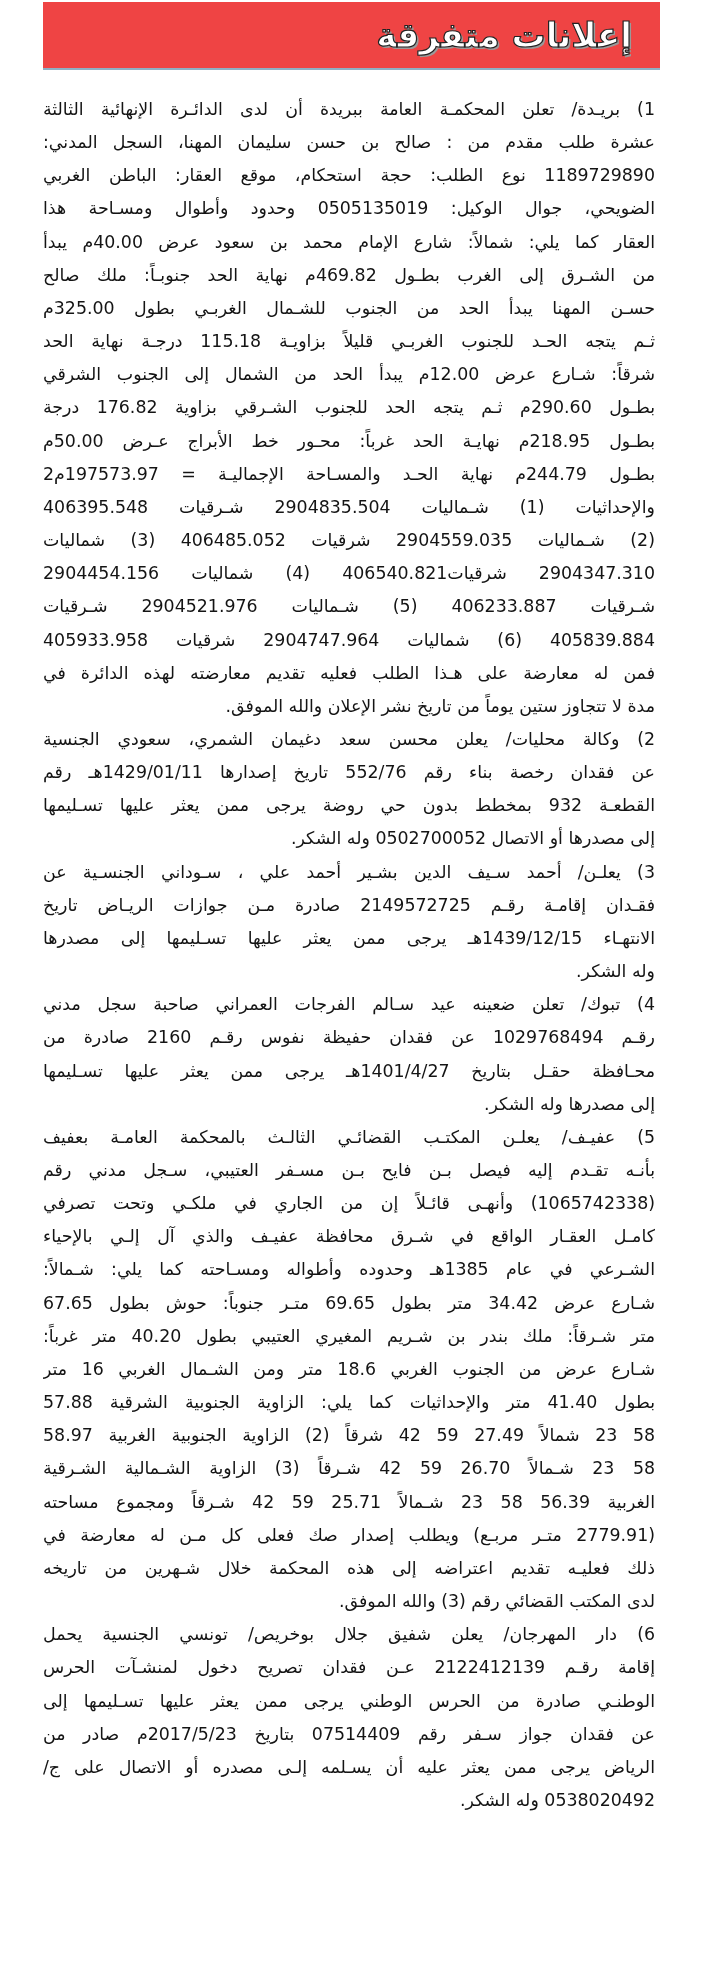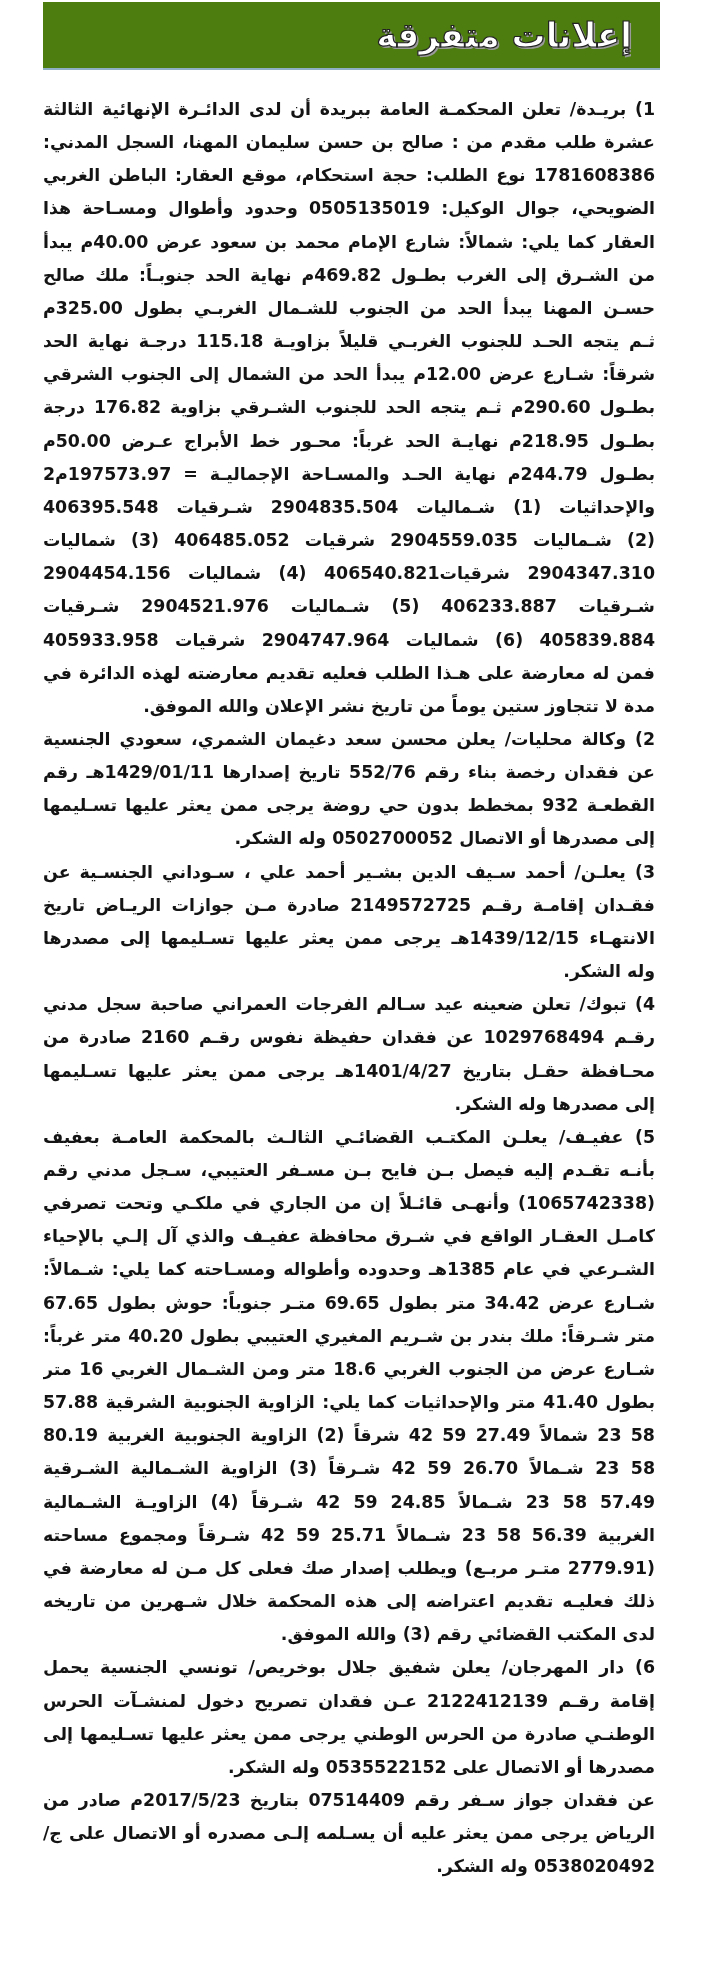--- a/index.html
+++ b/index.html
@@ -14,21 +14,21 @@
       overflow: hidden;
       font-family: "DejaVu Sans", sans-serif;
       color: #111111;
     }
     .header-bar {
       position: absolute;
       left: 43px;
       top: 2px;
       width: 617px;
       height: 68px;
-      background: #4d7c0f;
+      background: #ef4444;
       border-bottom: 2px solid #8fb0c4;
       box-sizing: border-box;
     }
     .header-title {
       position: absolute;
       right: 28px;
       top: 8px;
       font-family: "DejaVu Sans", sans-serif;
       font-weight: bold;
       font-size: 34px;
@@ -43,21 +43,21 @@
       position: absolute;
       left: 43px;
       top: 93px;
       width: 612px;
       direction: rtl;
       text-align: justify;
       text-align-last: right;
       font-family: "DejaVu Sans", sans-serif;
       font-size: 17.4px;
       line-height: 33.15px;
-      font-weight: 700;
+      font-weight: 400;
       color: #141414;
     }
     .ad {
       margin: 0;
       padding: 0;
     }
     .ad-line {
       display: block;
       white-space: nowrap;
       text-align: justify;
@@ -72,21 +72,21 @@
 <body>
 
 <div class="header-bar">
   <div class="header-title">إعلانات متفرقة</div>
 </div>
 
 <div class="content">
   <div class="ad">
       <span class="ad-line">1) بريـدة/ تعلن المحكمـة العامة ببريدة أن لدى الدائـرة الإنهائية الثالثة</span>
       <span class="ad-line">عشرة طلب مقدم من : صالح بن حسن سليمان المهنا، السجل المدني:</span>
-      <span class="ad-line">1781608386 نوع الطلب: حجة استحكام، موقع العقار: الباطن الغربي</span>
+      <span class="ad-line">1189729890 نوع الطلب: حجة استحكام، موقع العقار: الباطن الغربي</span>
       <span class="ad-line">الضويحي، جوال الوكيل: 0505135019 وحدود وأطوال ومسـاحة هذا</span>
       <span class="ad-line">العقار كما يلي: شمالاً: شارع الإمام محمد بن سعود عرض 40.00م يبدأ</span>
       <span class="ad-line">من الشـرق إلى الغرب بطـول 469.82م نهاية الحد جنوبـاً: ملك صالح</span>
       <span class="ad-line">حسـن المهنا يبدأ الحد من الجنوب للشـمال الغربـي بطول 325.00م</span>
       <span class="ad-line">ثـم يتجه الحـد للجنوب الغربـي قليلاً بزاويـة 115.18 درجـة نهاية الحد</span>
       <span class="ad-line">شرقاً: شـارع عرض 12.00م يبدأ الحد من الشمال إلى الجنوب الشرقي</span>
       <span class="ad-line">بطـول 290.60م ثـم يتجه الحد للجنوب الشـرقي بزاوية 176.82 درجة</span>
       <span class="ad-line">بطـول 218.95م نهايـة الحد غرباً: محـور خط الأبراج عـرض 50.00م</span>
       <span class="ad-line">بطـول 244.79م نهاية الحـد والمسـاحة الإجماليـة = 197573.97م2</span>
       <span class="ad-line">والإحداثيات (1) شـماليات 2904835.504 شـرقيات 406395.548</span>
@@ -118,32 +118,30 @@
   <div class="ad">
       <span class="ad-line">5) عفيـف/ يعلـن المكتـب القضائـي الثالـث بالمحكمة العامـة بعفيف</span>
       <span class="ad-line">بأنـه تقـدم إليه فيصل بـن فايح بـن مسـفر العتيبي، سـجل مدني رقم</span>
       <span class="ad-line">(1065742338) وأنهـى قائـلاً إن من الجاري في ملكـي وتحت تصرفي</span>
       <span class="ad-line">كامـل العقـار الواقع في شـرق محافظة عفيـف والذي آل إلـي بالإحياء</span>
       <span class="ad-line">الشـرعي في عام 1385هـ وحدوده وأطواله ومسـاحته كما يلي: شـمالاً:</span>
       <span class="ad-line">شـارع عرض 34.42 متر بطول 69.65 متـر جنوباً: حوش بطول 67.65</span>
       <span class="ad-line">متر شـرقاً: ملك بندر بن شـريم المغيري العتيبي بطول 40.20 متر غرباً:</span>
       <span class="ad-line">شـارع عرض من الجنوب الغربي 18.6 متر ومن الشـمال الغربي 16 متر</span>
       <span class="ad-line">بطول 41.40 متر والإحداثيات كما يلي: الزاوية الجنوبية الشرقية 57.88</span>
-      <span class="ad-line">58 23 شمالاً 27.49 59 42 شرقاً (2) الزاوية الجنوبية الغربية 80.19</span>
+      <span class="ad-line">58 23 شمالاً 27.49 59 42 شرقاً (2) الزاوية الجنوبية الغربية 58.97</span>
       <span class="ad-line">58 23 شـمالاً 26.70 59 42 شـرقاً (3) الزاوية الشـمالية الشـرقية</span>
-      <span class="ad-line">57.49 58 23 شـمالاً 24.85 59 42 شـرقاً (4) الزاويـة الشـمالية</span>
       <span class="ad-line">الغربية 56.39 58 23 شـمالاً 25.71 59 42 شـرقاً ومجموع مساحته</span>
       <span class="ad-line">(2779.91 متـر مربـع) ويطلب إصدار صك فعلى كل مـن له معارضة في</span>
       <span class="ad-line">ذلك فعليـه تقديم اعتراضه إلى هذه المحكمة خلال شـهرين من تاريخه</span>
       <span class="ad-line last">لدى المكتب القضائي رقم (3) والله الموفق.</span>
     </div>
   <div class="ad">
       <span class="ad-line">6) دار المهرجان/ يعلن شفيق جلال بوخريص/ تونسي الجنسية يحمل</span>
       <span class="ad-line">إقامة رقـم 2122412139 عـن فقدان تصريح دخول لمنشـآت الحرس</span>
       <span class="ad-line">الوطنـي صادرة من الحرس الوطني يرجى ممن يعثر عليها تسـليمها إلى</span>
-      <span class="ad-line last">مصدرها أو الاتصال على 0535522152 وله الشكر.</span>
     </div>
   <div class="ad">
       <span class="ad-line">عن فقدان جواز سـفر رقم 07514409 بتاريخ 2017/5/23م صادر من</span>
       <span class="ad-line">الرياض يرجى ممن يعثر عليه أن يسـلمه إلـى مصدره أو الاتصال على ج/</span>
       <span class="ad-line last">0538020492 وله الشكر.</span>
     </div>
 </div>
 
 </body></html>

